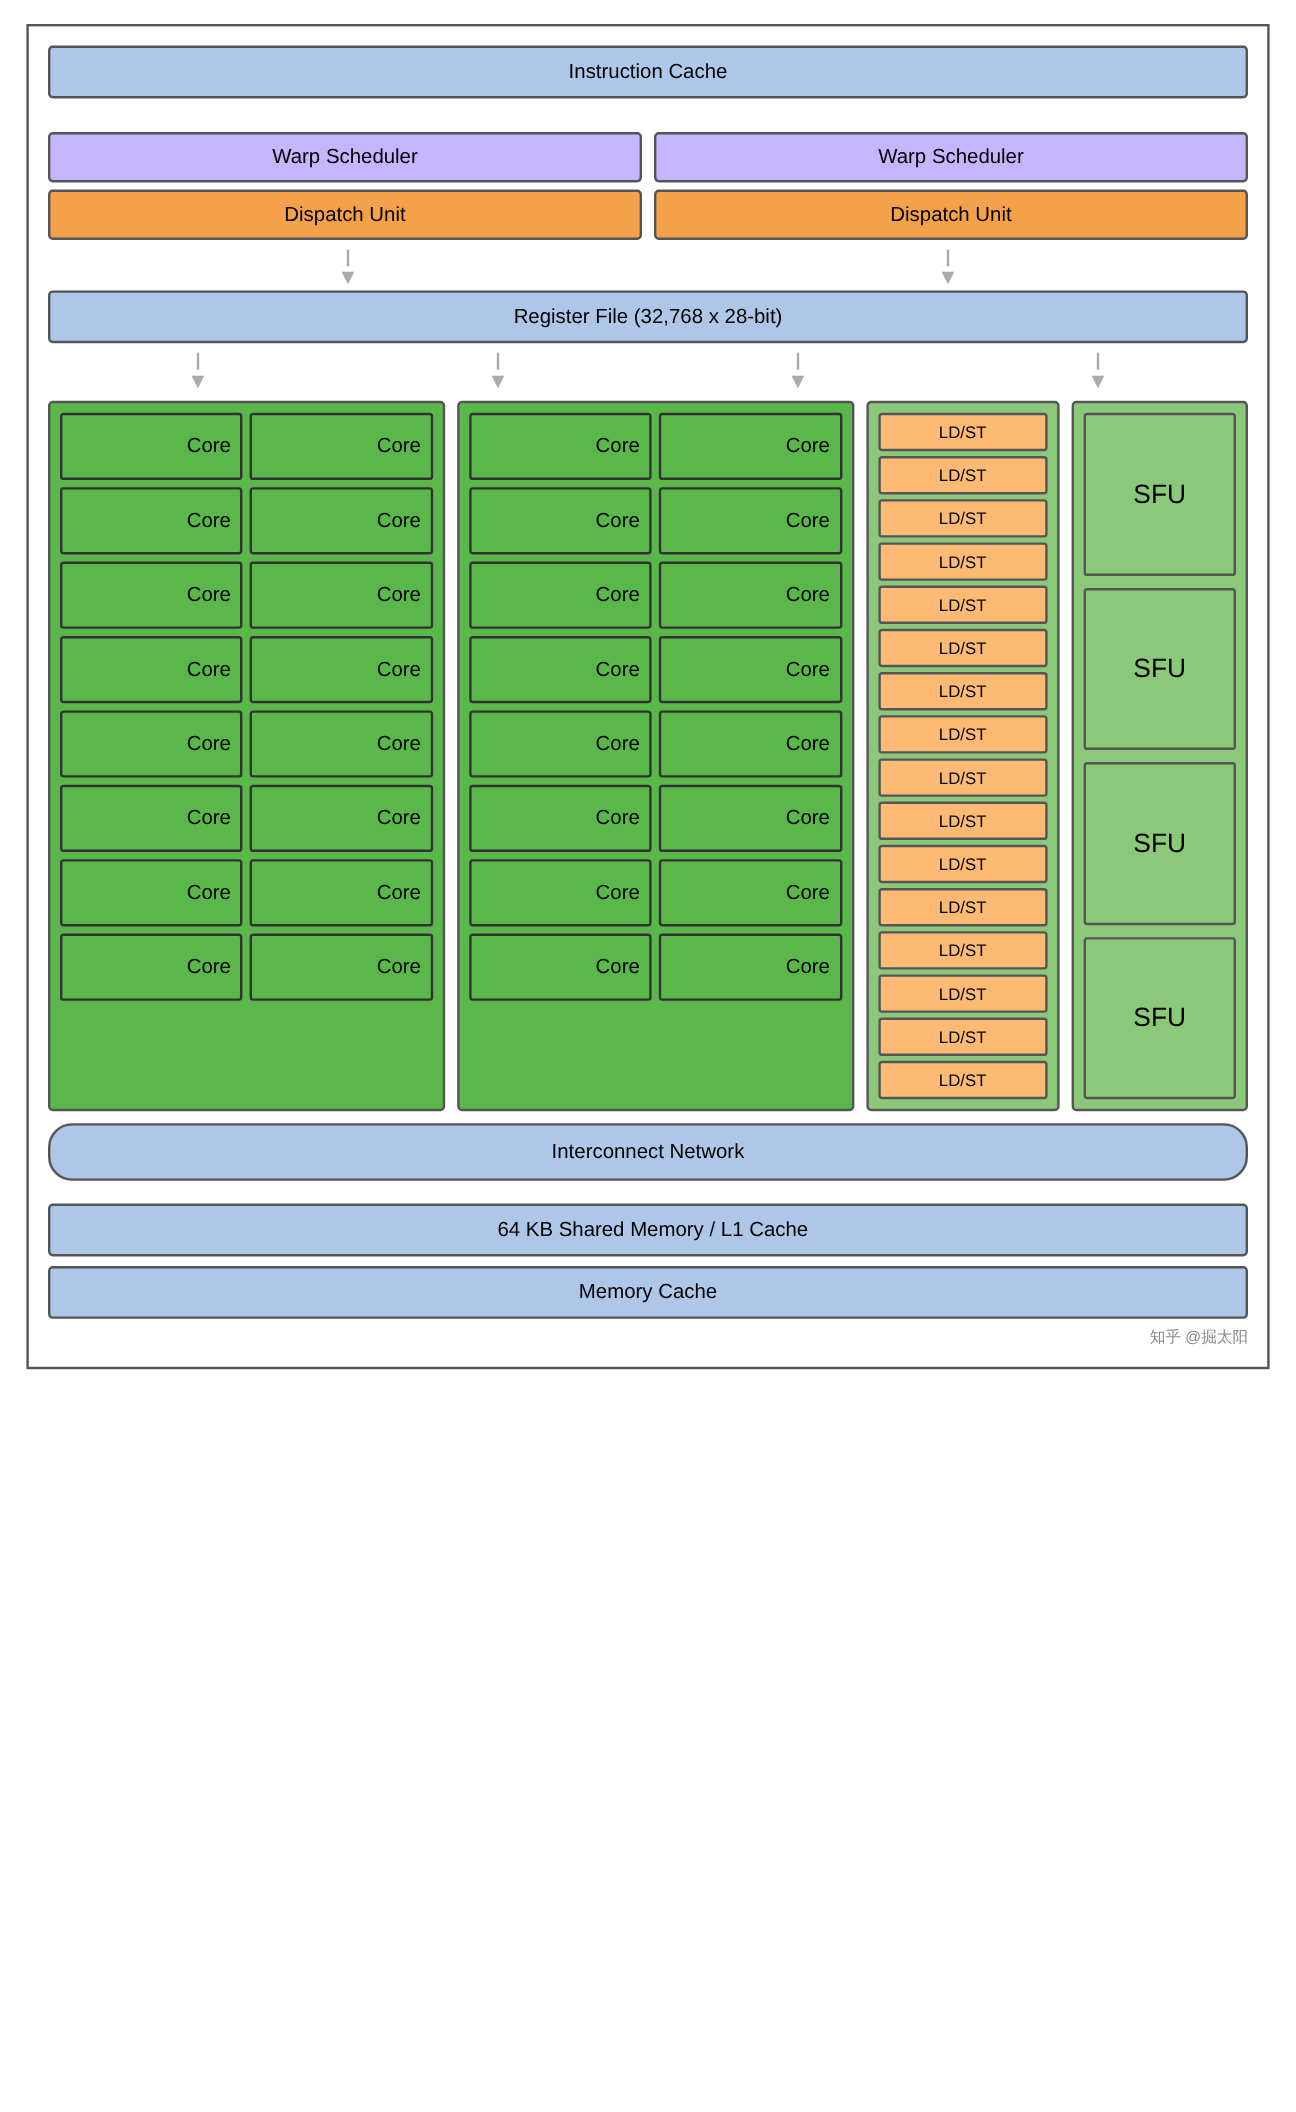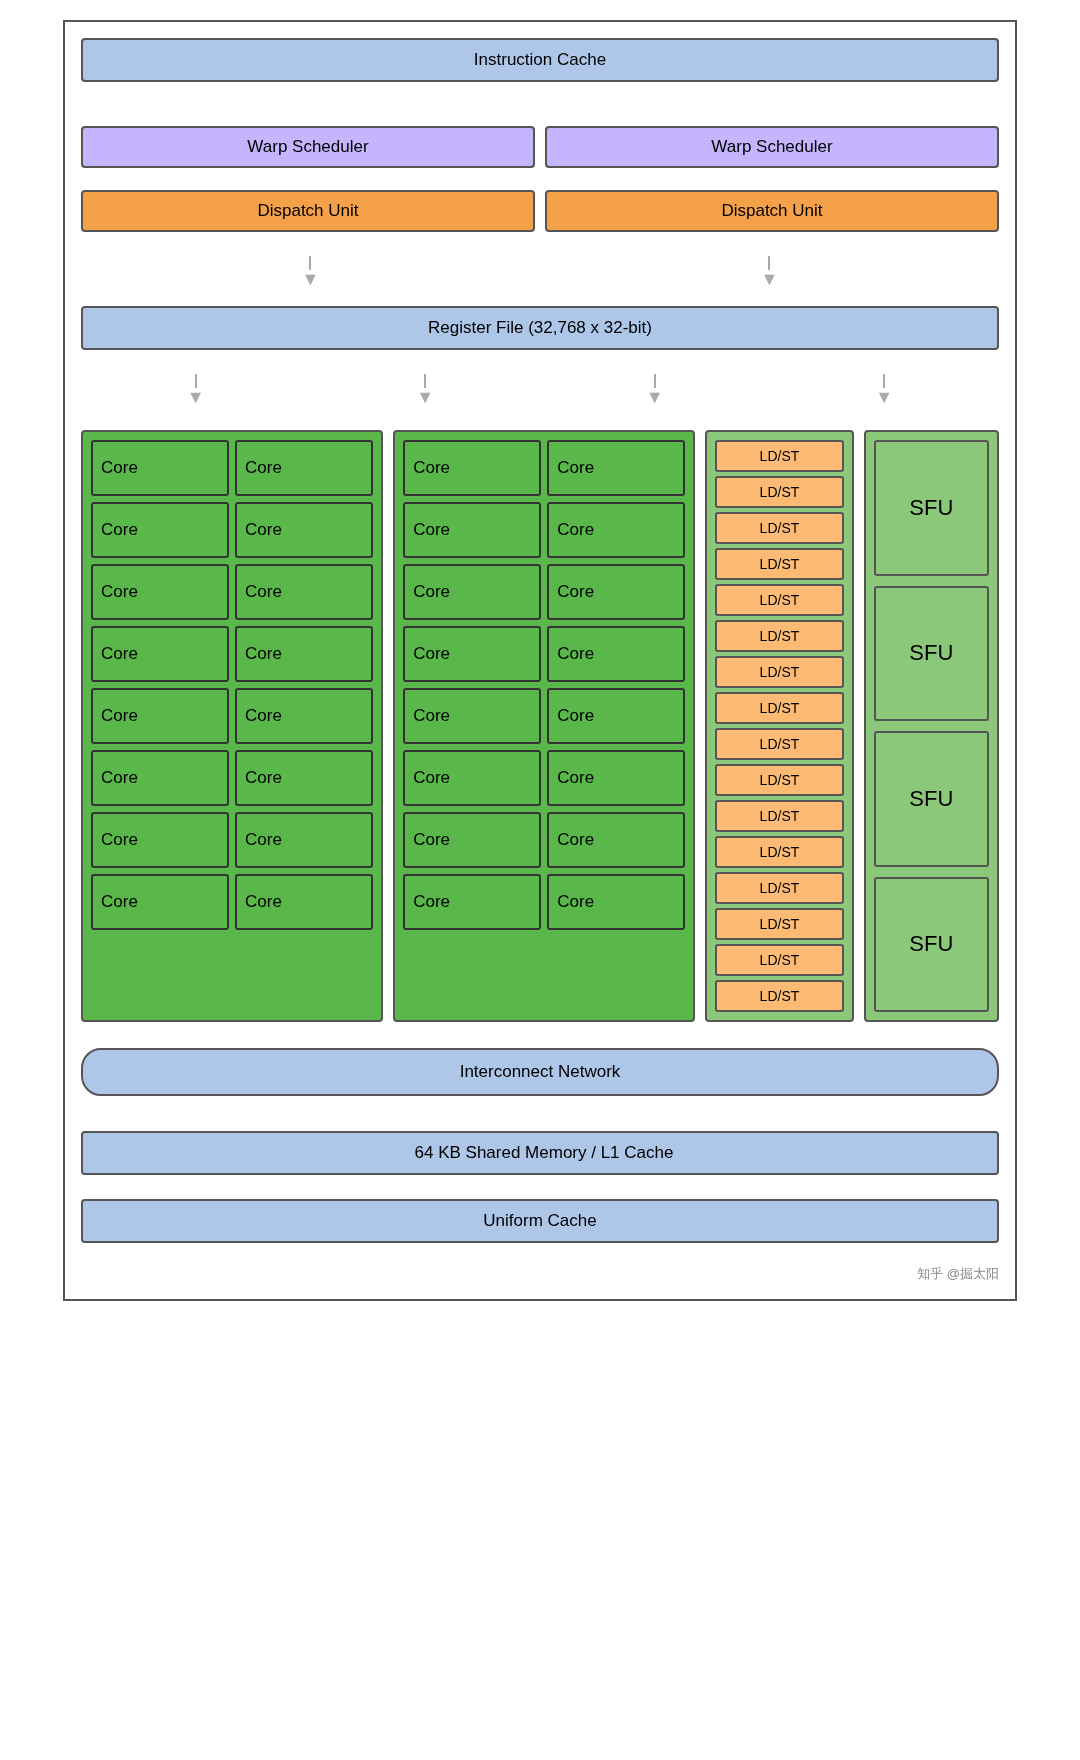--- a/index.html
+++ b/index.html
@@ -8,25 +8,25 @@
       background: #ffffff;
       font-family: Arial, sans-serif;
       display: flex;
       justify-content: center;
       align-items: flex-start;
       min-height: 1760px;
       padding: 20px;
     }
 
     .diagram-container {
-      width: 954px;
+      width: 1036px;
       display: flex;
       flex-direction: column;
       align-items: center;
-      gap: 16px;
+      gap: 0;
       border: 2px solid #555;
       padding: 16px;
       background: #fff;
     }
 
     .block {
       width: 100%;
       text-align: center;
       padding: 10px 8px;
       font-size: 17px;
@@ -127,21 +127,21 @@
     .core-row {
       display: flex;
       gap: 6px;
     }
 
     .core-cell {
       flex: 1;
       background: #5ab84b;
       border: 2px solid #333;
       border-radius: 3px;
-      text-align: left;
+      text-align: right;
       padding: 16px 8px;
       font-size: 17px;
       color: #000;
       font-weight: normal;
     }
 
     
     .ldst-group {
       background: #8cc87a;
       border: 2px solid #555;
@@ -250,21 +250,21 @@
 
   <div class="arrows-row">
     <div class="arrow-down">
         <div class="arrow-line"></div>
       </div>
     <div class="arrow-down">
         <div class="arrow-line"></div>
       </div>
   </div>
 
-  <div class="block register-file">Register File (32,768 x 32-bit)</div>
+  <div class="block register-file">Register File (32,768 x 28-bit)</div>
 
   <div class="arrows-4col">
     <div class="arrow-spacer">
         <div class="arrow-down">
           <div class="arrow-line"></div>
         </div>
       </div>
     <div class="arrow-spacer">
         <div class="arrow-down">
           <div class="arrow-line"></div>
@@ -379,17 +379,17 @@
       <div class="sfu-cell">SFU</div>
       <div class="sfu-cell">SFU</div>
     </div>
 
   </div>
 
   <div class="block interconnect">Interconnect Network</div>
 
   <div class="block shared-memory">64 KB Shared Memory / L1 Cache</div>
 
-  <div class="block uniform-cache">Uniform Cache</div>
+  <div class="block uniform-cache">Memory Cache</div>
 
   <div class="watermark">知乎 @掘太阳</div>
 
 </div>
 
 </body></html>

